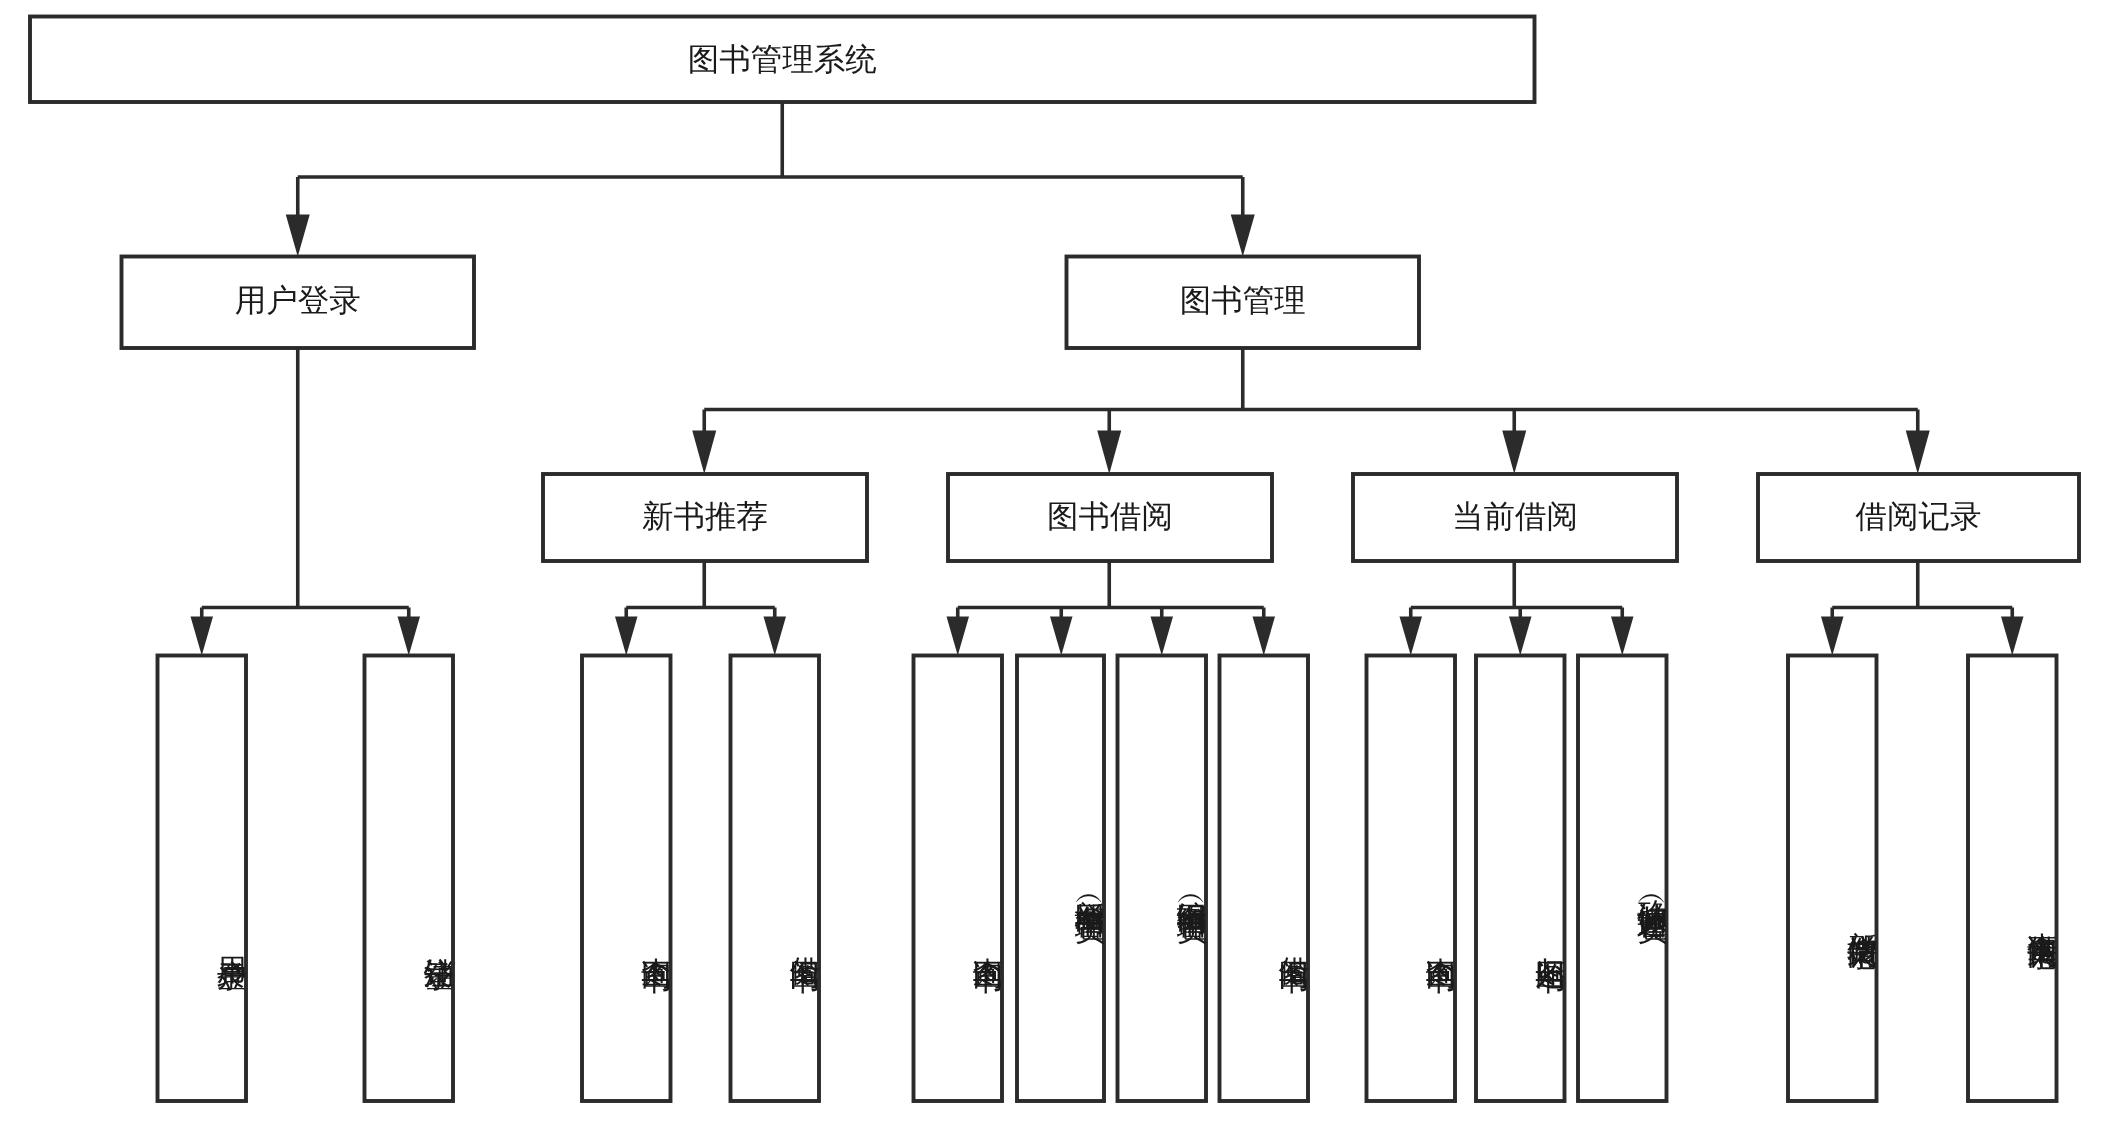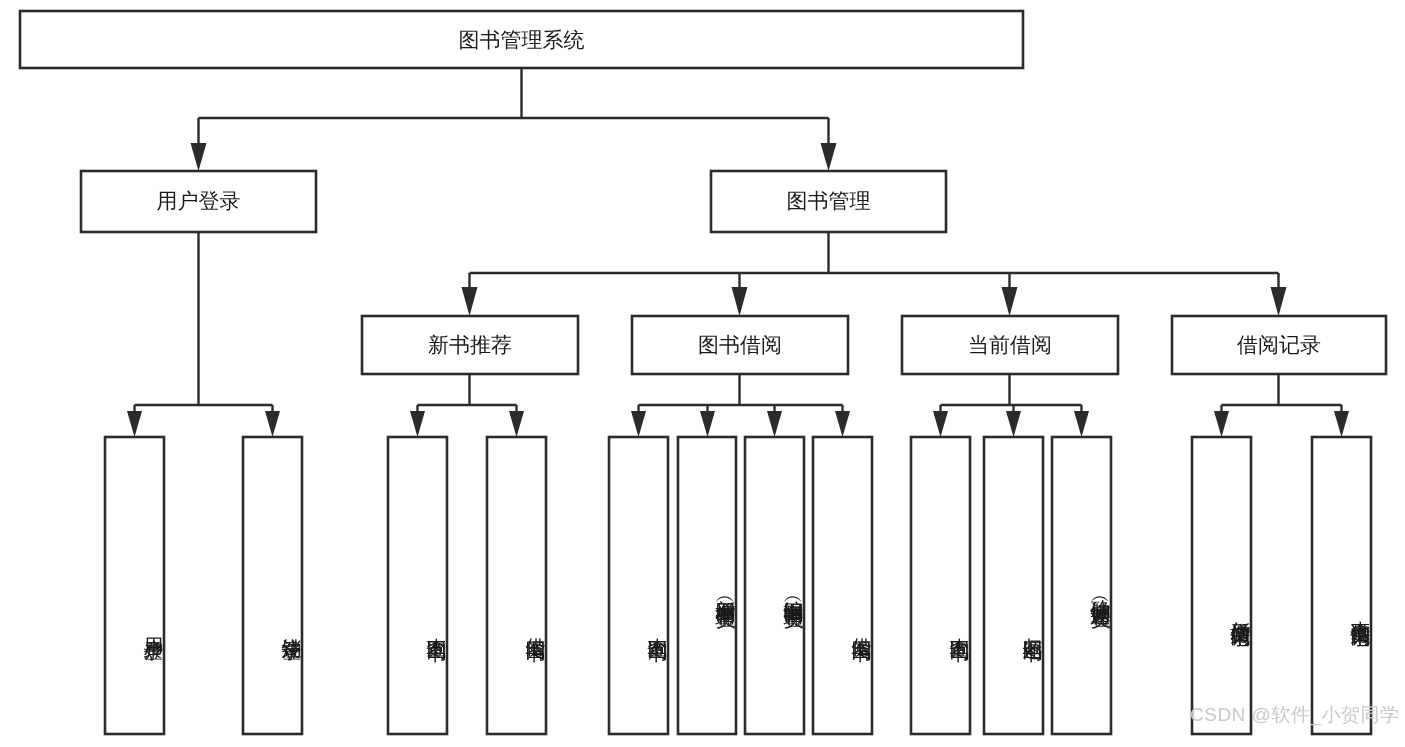--- a/index.html
+++ b/index.html
@@ -218,15 +218,14 @@
   <div class="node-label-v" style="left:609px; top:437px; width:59px; height:297px; padding-top:78px;">查询图书</div>
   <div class="node-label-v" style="left:678px; top:437px; width:58px; height:297px; padding-top:10px;">新增图书（管理员）</div>
   <div class="node-label-v" style="left:745px; top:437px; width:59px; height:297px; padding-top:10px;">编辑图书（管理员）</div>
   <div class="node-label-v" style="left:813px; top:437px; width:59px; height:297px; padding-top:78px;">借阅图书</div>
   <div class="node-label-v" style="left:911px; top:437px; width:59px; height:297px; padding-top:78px;">查询图书</div>
   <div class="node-label-v" style="left:984px; top:437px; width:59px; height:297px; padding-top:78px;">归还图书</div>
   <div class="node-label-v" style="left:1052px; top:437px; width:59px; height:297px; padding-top:10px;">确认归还（管理员）</div>
   <div class="node-label-v" style="left:1192px; top:437px; width:59px; height:297px; padding-top:48px;">新增借阅记录</div>
   <div class="node-label-v" style="left:1312px; top:437px; width:59px; height:297px; padding-top:48px;">查询借阅记录</div>
 
-  <div class="watermark" style="left:1190px; top:702px;">CSDN @软件_小贺同学</div>
 
 </div>
 
 </body></html>

